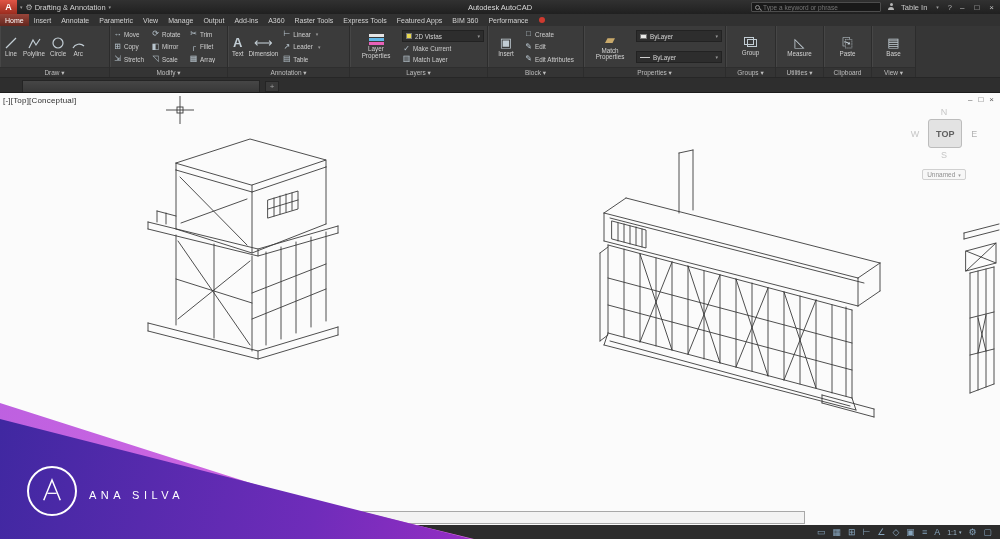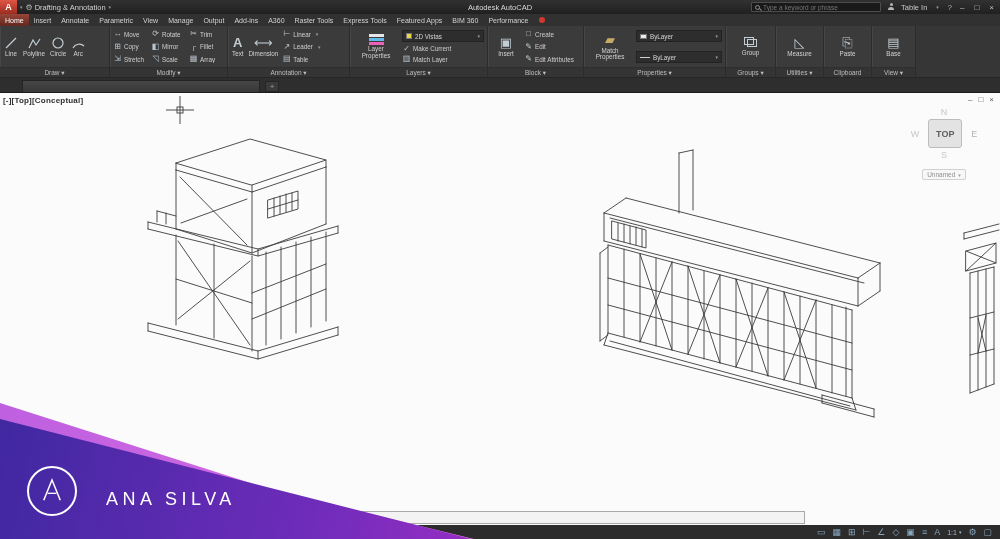--- a/index.html
+++ b/index.html
@@ -55,21 +55,21 @@
 .dico{display:block}
 
 
 .filetabs{height:15px;background:#2e2e2e;display:flex;align-items:flex-end;border-bottom:1px solid #1c1c1c}
 .ftab{width:238px;height:12px;margin-left:22px;background:linear-gradient(#464646,#383838);border:1px solid #242424;border-bottom:0}
 .fplus{width:14px;height:11px;margin-left:5px;background:#3a3a3a;border:1px solid #242424;color:#9f9f9f;font-size:8px;line-height:9px;text-align:center}
 
 
 .canvas{position:relative;height:432px;background:#fbfbfb;overflow:hidden}
 .drawsvg{position:absolute;left:0;top:0}
-.vplabel{position:absolute;left:3px;top:3px;font-size:8px;color:#2f2f2f;font-weight:bold;letter-spacing:.2px}
+.vplabel{position:absolute;left:3px;top:3px;font-size:8px;color:#2f2f2f;font-weight:normal;letter-spacing:.2px}
 .vpctl{position:absolute;right:6px;top:2px;font-size:8px;color:#5a5a5a;display:flex;gap:6px}
 .viewcube{position:absolute;right:14px;top:14px;width:84px;display:flex;flex-direction:column;align-items:center;gap:2px;color:#c6c6c6}
 .vrow{display:flex;align-items:center;gap:9px}
 .cdir{font-size:9px;color:#c6c6c6}
 .cdir.e{color:#b2b2b2}
 .topface{width:34px;height:29px;background:#e3e3e3;border:1px solid #bcbcbc;border-radius:3px;color:#606060;font-weight:bold;font-size:9px;display:flex;align-items:center;justify-content:center}
 .views{margin-top:7px;font-size:6.5px;color:#8f8f8f;background:#f7f7f7;border:1px solid #d0d0d0;border-radius:2px;padding:1px 4px;display:flex;gap:3px;align-items:center}
 .views .car{font-size:5px;color:#9a9a9a}
 
 
@@ -78,21 +78,21 @@
 
 .statusbar{height:14px;background:#2c2c2c;display:flex;justify-content:flex-end;align-items:center;gap:7px;padding-right:8px}
 .sic{color:#87a5bd;font-size:9px;line-height:10px}
 .stext{color:#9db6c9;font-size:7px;display:flex;align-items:center;gap:2px}
 .stext .car{font-size:5px}
 
 
 .wm-stripe{position:absolute;inset:0;z-index:9;pointer-events:none;background:linear-gradient(100deg,#b95fe0,#ff77e4);clip-path:polygon(0 403px,0 424px,474px 539px,426px 539px)}
 .wm{position:absolute;inset:0;z-index:10;pointer-events:none;background:linear-gradient(102deg,#33279a 0%,#6f2cba 38%,#c631cf 72%,#ff41d9 100%);clip-path:polygon(0 419px,0 539px,471px 539px)}
 .wm-logo{position:absolute;left:27px;top:466px;width:50px;height:50px;border:2px solid #fff;border-radius:50%;z-index:11;display:flex;align-items:center;justify-content:center}
-.wm-name{position:absolute;left:106px;top:489px;z-index:11;color:#fff;font-size:18px;letter-spacing:4.5px;font-weight:normal}
+.wm-name{position:absolute;left:89px;top:489px;z-index:11;color:#fff;font-size:11px;letter-spacing:4.5px;font-weight:normal}
 </style>
 </head>
 <body>
 
 <div id="app">
 
   <div class="titlebar">
     <div class="acad-logo">A</div>
     <span class="qarrow">▾</span>
     <span class="gear">⚙</span>

